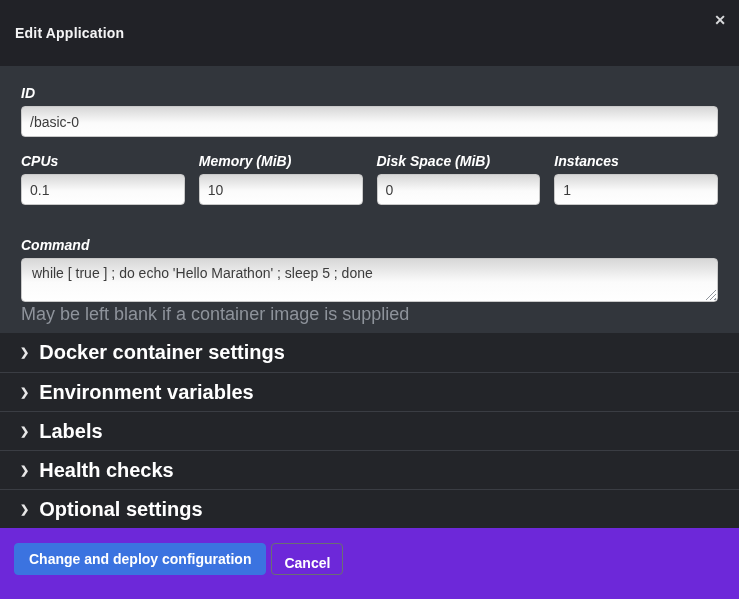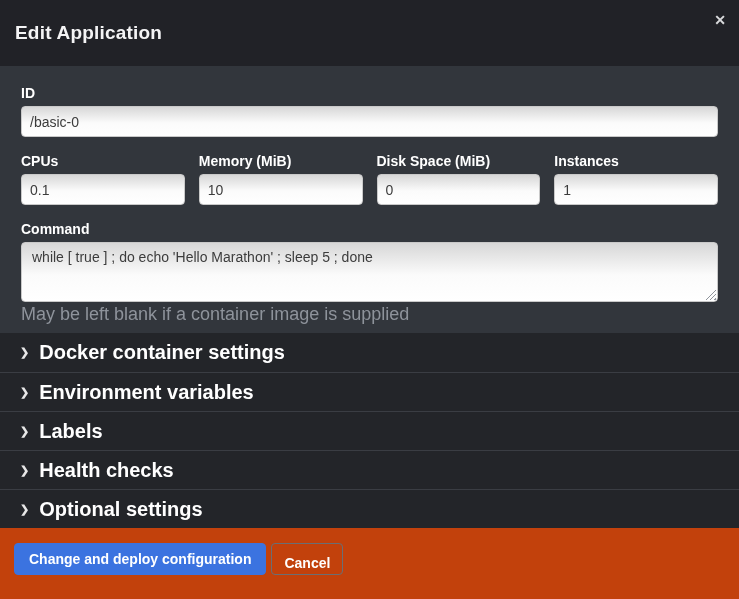--- a/index.html
+++ b/index.html
@@ -19,63 +19,63 @@
   
   .modal-header {
     flex: 0 0 66px;
     background: #212227;
     display: flex; align-items: center;
     padding: 0 15px;
     position: relative;
   }
   .modal-title {
     margin: 0;
-    font-size: 19px; font-weight: 700;
+    font-size: 14px; font-weight: 700;
     color: #f4f4f5;
     letter-spacing: 0.2px;
   }
   .close-btn {
     position: absolute; top: 13px; right: 13px;
     background: none; border: none; padding: 0;
     color: #d9dadc; font-size: 14px; font-weight: 700;
     font-family: inherit; cursor: pointer; line-height: 1;
   }
 
   
   .modal-body {
     background: #32363C;
     padding: 20px 21px 12px;
     flex: 0 0 auto;
   }
   .field-label {
     display: block;
     color: #ffffff; font-size: 14px; font-weight: 700;
-    line-height: 14px; margin: 0 0 6px 0;
+    line-height: 14px; margin: 0 0 6px 0; font-style: italic;
   }
   .text-input, .cmd-textarea {
     width: 100%;
     border: 1px solid #c9c9c9;
     border-radius: 4px;
     background: linear-gradient(180deg, #d7d7d7 0%, #fbfbfb 55%, #ffffff 100%);
     color: #3c3c3c;
     font-family: inherit; font-size: 14px;
     outline: none;
   }
   .text-input { height: 31px; padding: 0 8px; }
   .field-row {
     display: grid;
     grid-template-columns: repeat(4, 1fr);
     gap: 14px;
     margin-top: 17px;
   }
-  .field-command { margin-top: 17px; }
+  .field-command { margin-top: 33px; }
   .textarea-wrap { position: relative; }
   .cmd-textarea {
     display: block;
-    height: 60px; padding: 6px 10px;
+    height: 44px; padding: 6px 10px;
     resize: none;
   }
   .resize-handle {
     position: absolute; right: 2px; bottom: 2px;
     width: 11px; height: 11px;
     background: repeating-linear-gradient(135deg, transparent 0 2px, #90959c 2px 3px);
     clip-path: polygon(100% 0, 100% 100%, 0 100%);
     cursor: nwse-resize;
   }
   .help-text {
@@ -98,21 +98,21 @@
   .chevron {
     color: #e8e8e8; font-size: 11px; font-weight: 700;
     margin-right: 10px; line-height: 1;
   }
   .section-label {
     color: #ffffff; font-size: 20px; font-weight: 700;
   }
 
   
   .modal-footer {
-    background: #c2410c;
+    background: #6d28d9;
     flex: 1 1 auto;
     padding: 15px 14px 0;
     display: flex; align-items: flex-start; gap: 5px;
   }
   .btn {
     height: 32px;
     border-radius: 4px;
     font-family: inherit; font-size: 14px; font-weight: 700;
     line-height: 30px; cursor: pointer;
   }

